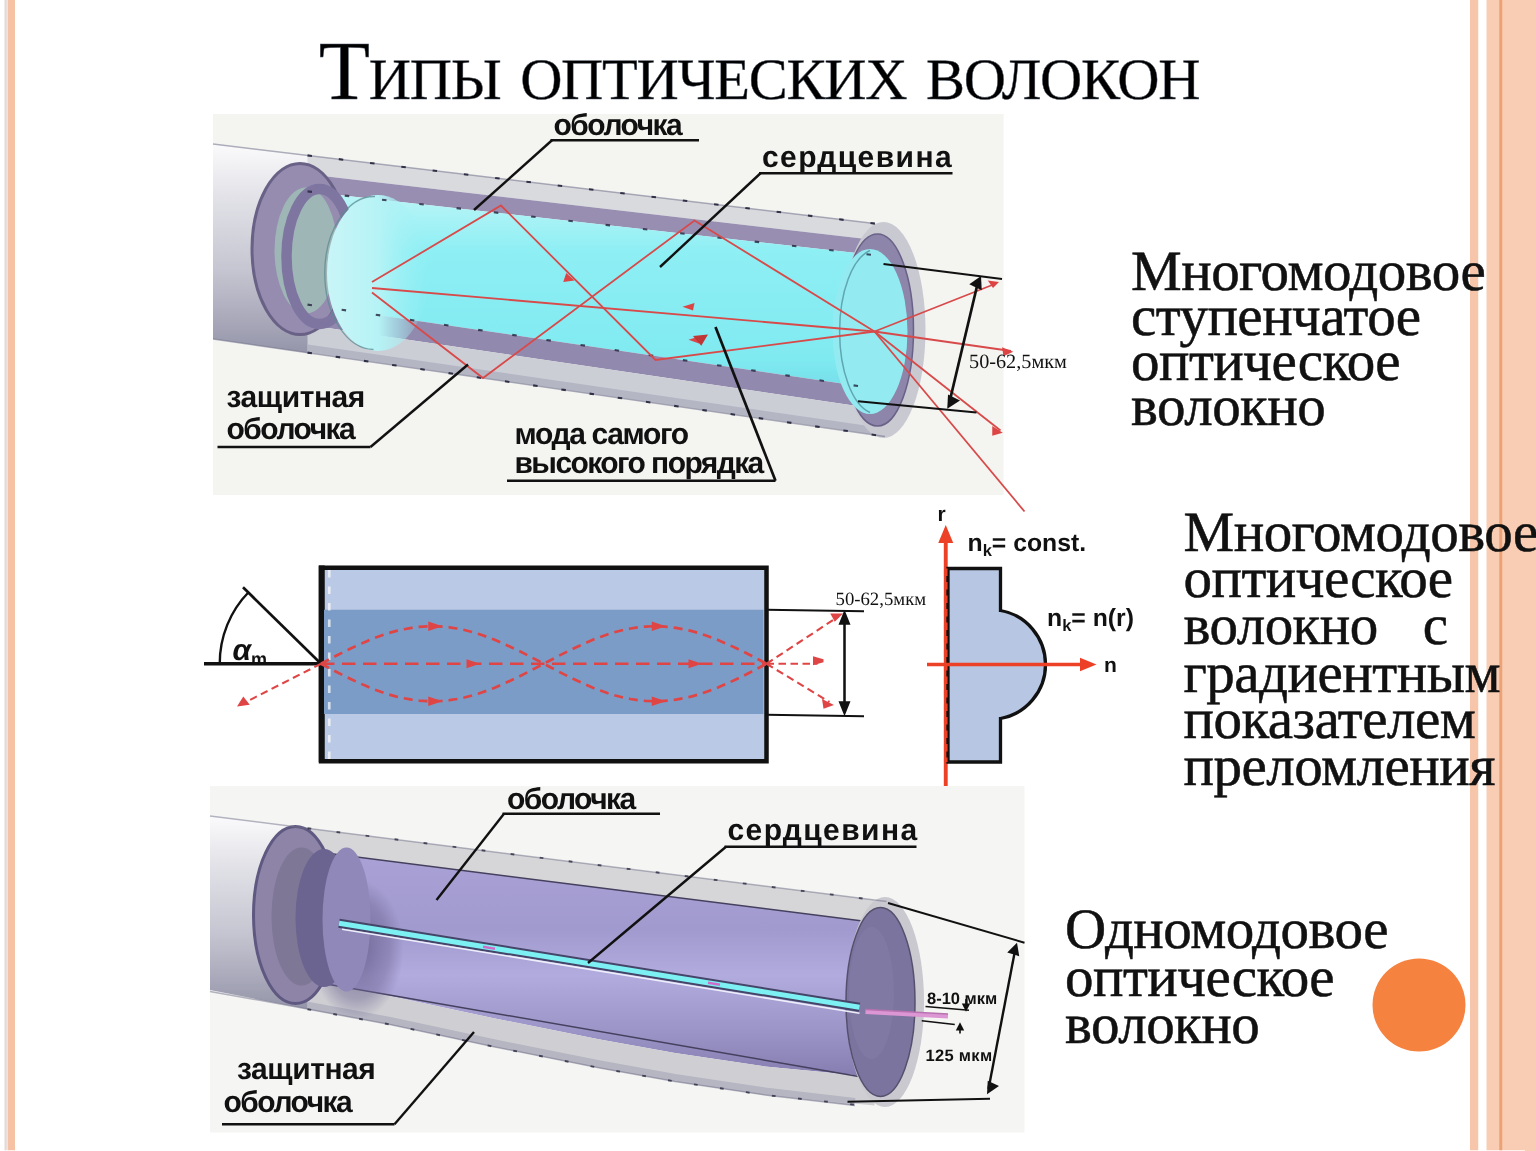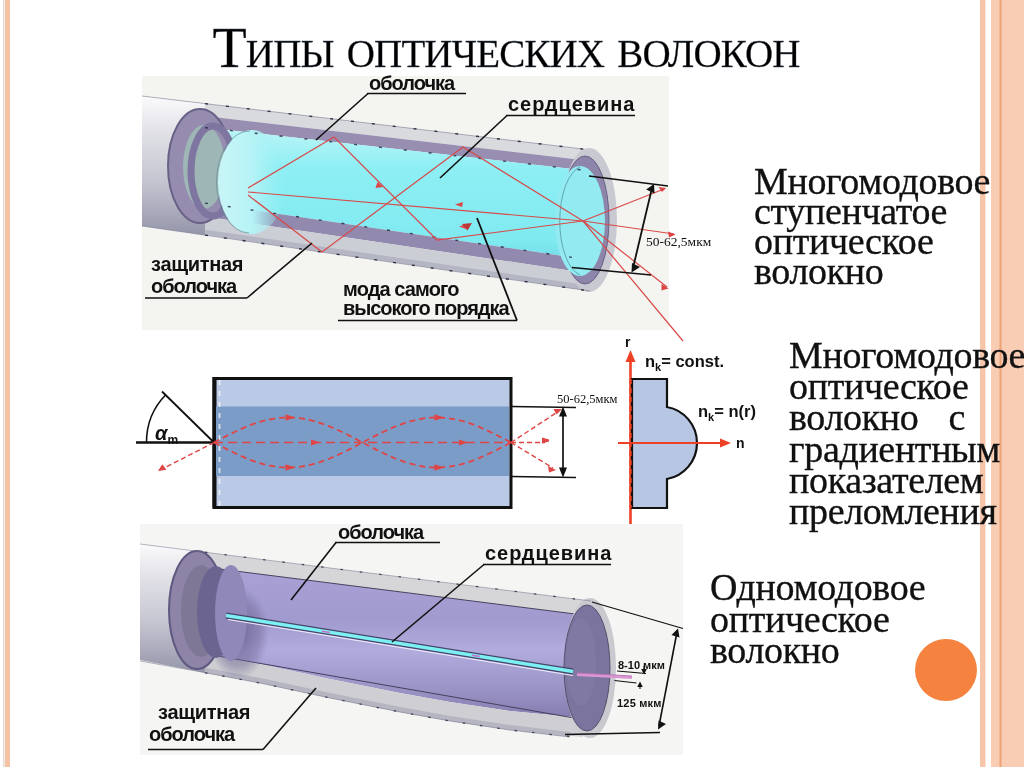--- a/index.html
+++ b/index.html
@@ -8,21 +8,21 @@
   #title{position:absolute;left:0;top:16px;width:1012px;text-align:center;
        font-family:"Liberation Serif",serif;font-variant:small-caps;
        font-size:56px;color:#000000;letter-spacing:-0.85px;white-space:nowrap;
        -webkit-text-stroke:0.3px #4a5462;}
   .rt{position:absolute;font-family:"Liberation Serif",serif;color:#111;
       font-size:38px;line-height:30px;letter-spacing:-0.35px;
       -webkit-text-stroke:0.35px #111;}
   #b1{left:754px;top:166px;}
   #b2{left:789px;top:340px;width:176px;line-height:31.2px;}
   #b2 .jline{display:flex;justify-content:space-between;}
-  #b3{left:710px;top:572px;line-height:31.5px;}
+  #b3{left:710px;top:605px;line-height:31.5px;}
   #circle{position:absolute;left:915px;top:639px;width:62px;height:62px;
       border-radius:50%;background:#f5823e;}
   .lb{font-family:"Liberation Sans",sans-serif;font-weight:bold;
       font-size:20px;letter-spacing:-0.4px;fill:#111;}
 </style>
 </head>
 <body>
 <svg id="art" width="1024" height="767" viewBox="0 0 1024 767" style="position:absolute;left:0;top:0" xmlns="http://www.w3.org/2000/svg">
   <defs>
     <linearGradient id="tubeg" x1="0" y1="0" x2="0" y2="1">

